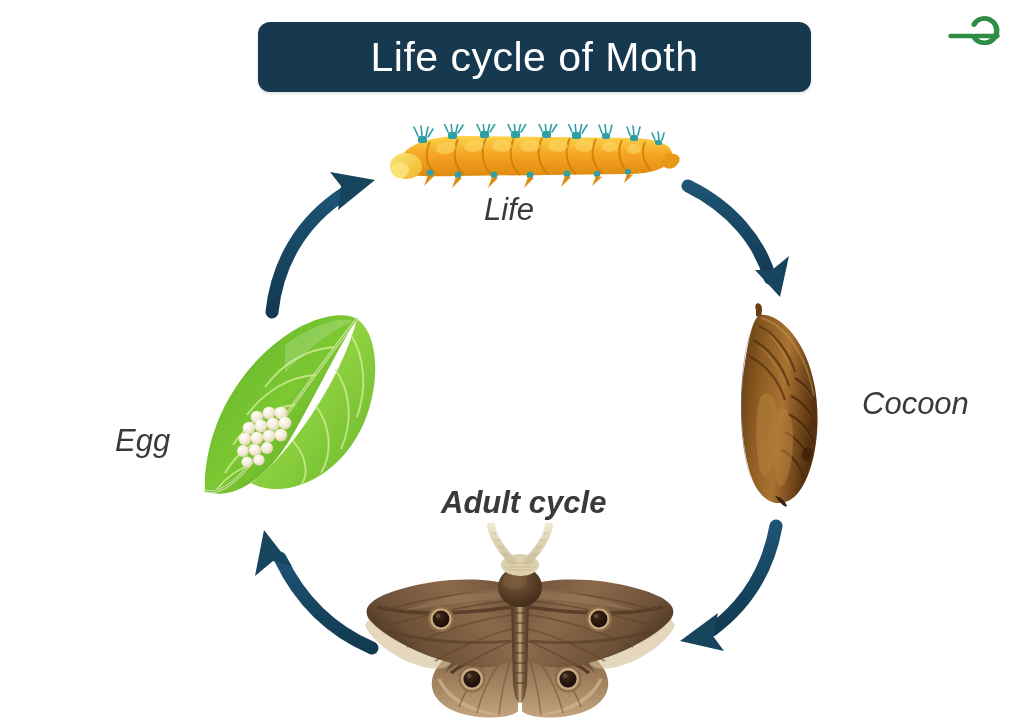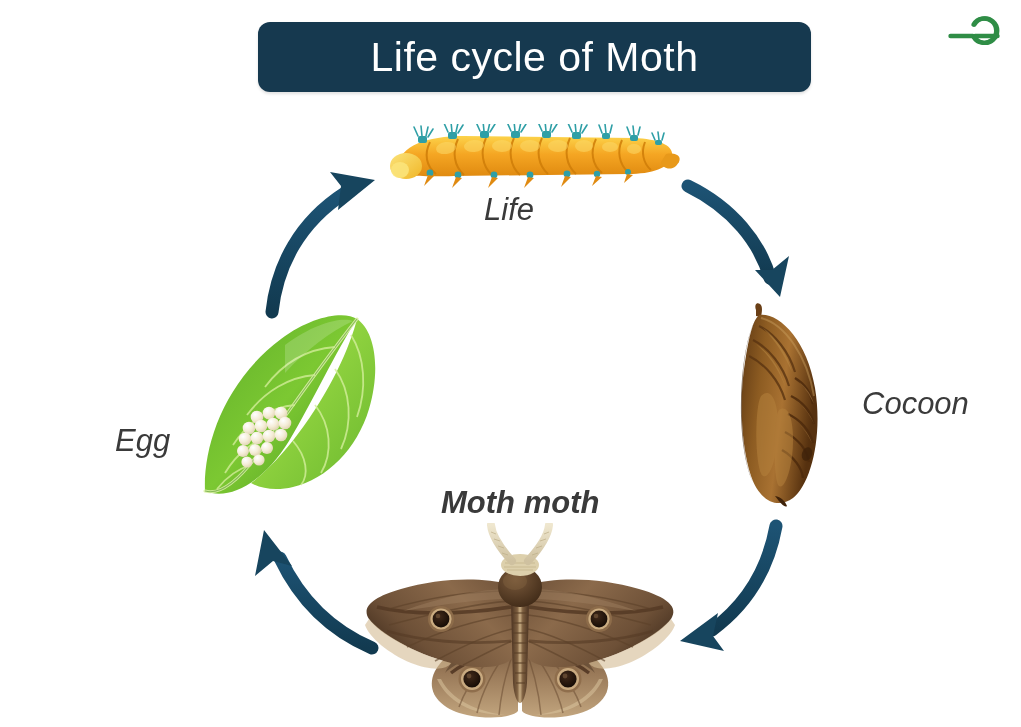--- a/index.html
+++ b/index.html
@@ -572,15 +572,15 @@
           <path d="M185 18 L 191 16"></path>
             <path d="M189 11 L 194 9"></path>
         </g>
       </g>
     </svg>
   </div>
 
   <div class="stage-label" id="label-larva">Life</div>
   <div class="stage-label" id="label-cocoon">Cocoon</div>
   <div class="stage-label" id="label-egg">Egg</div>
-  <div class="stage-label" id="label-adult">Moth moth</div>
+  <div class="stage-label" id="label-adult">Adult cycle</div>
 
 </div>
 
 </body></html>

